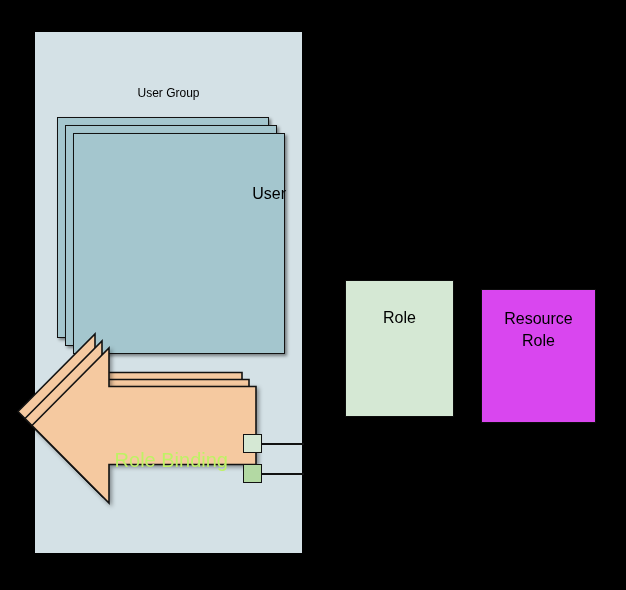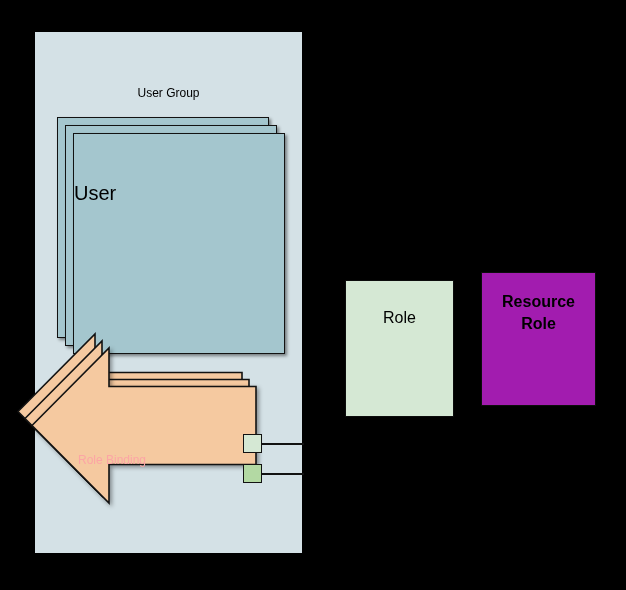--- a/index.html
+++ b/index.html
@@ -47,22 +47,22 @@
     box-shadow: 2px 2px 3px rgba(0,0,0,0.45);
   }
   #user-card-back  { left: 22px; top: 85px; }
   #user-card-mid   { left: 30px; top: 93px; }
   #user-card-front { left: 38px; top: 101px; }
   #user-label {
     position: absolute;
     left: 0;
     top: 50px;
     width: 212px;
-    text-align: left;
-    font-size: 20px;
+    text-align: right;
+    font-size: 16px;
     color: #000000;
     line-height: 19px;
   }
 
   
   .rb-arrow {
     position: absolute;
     width: 224px;
     height: 155px;
     overflow: visible;
@@ -88,23 +88,23 @@
   #rb-chip-resource {
     left: 243px;
     top: 464px;
     background: #b3d9a3;
   }
   #role-binding-label {
     position: absolute;
     left: 78px;
     top: 451px;
     width: 150px;
-    text-align: left;
-    font-size: 12px;
-    color: #fca5a5;
+    text-align: right;
+    font-size: 20px;
+    color: #bef264;
     line-height: 19px;
   }
 
   
   .connector {
     position: absolute;
     height: 0;
     border-top: 2px solid #121212;
   }
   #connector-role     { left: 260px; top: 443px; width: 44px; }
@@ -118,25 +118,24 @@
   }
   #role-box {
     left: 345px;
     top: 280px;
     width: 109px;
     height: 137px;
     background: #d5e8d4;
   }
   #resource-group-box {
     left: 481px;
-    top: 272px;
+    top: 289px;
     width: 115px;
     height: 134px;
-    background: #a21caf;
-    font-weight: bold;
+    background: #d946ef;
   }
   .box-label {
     position: absolute;
     left: 0;
     width: 100%;
     text-align: center;
     font-size: 16px;
     color: #000000;
     line-height: 22px;
     padding: 0 8px;

